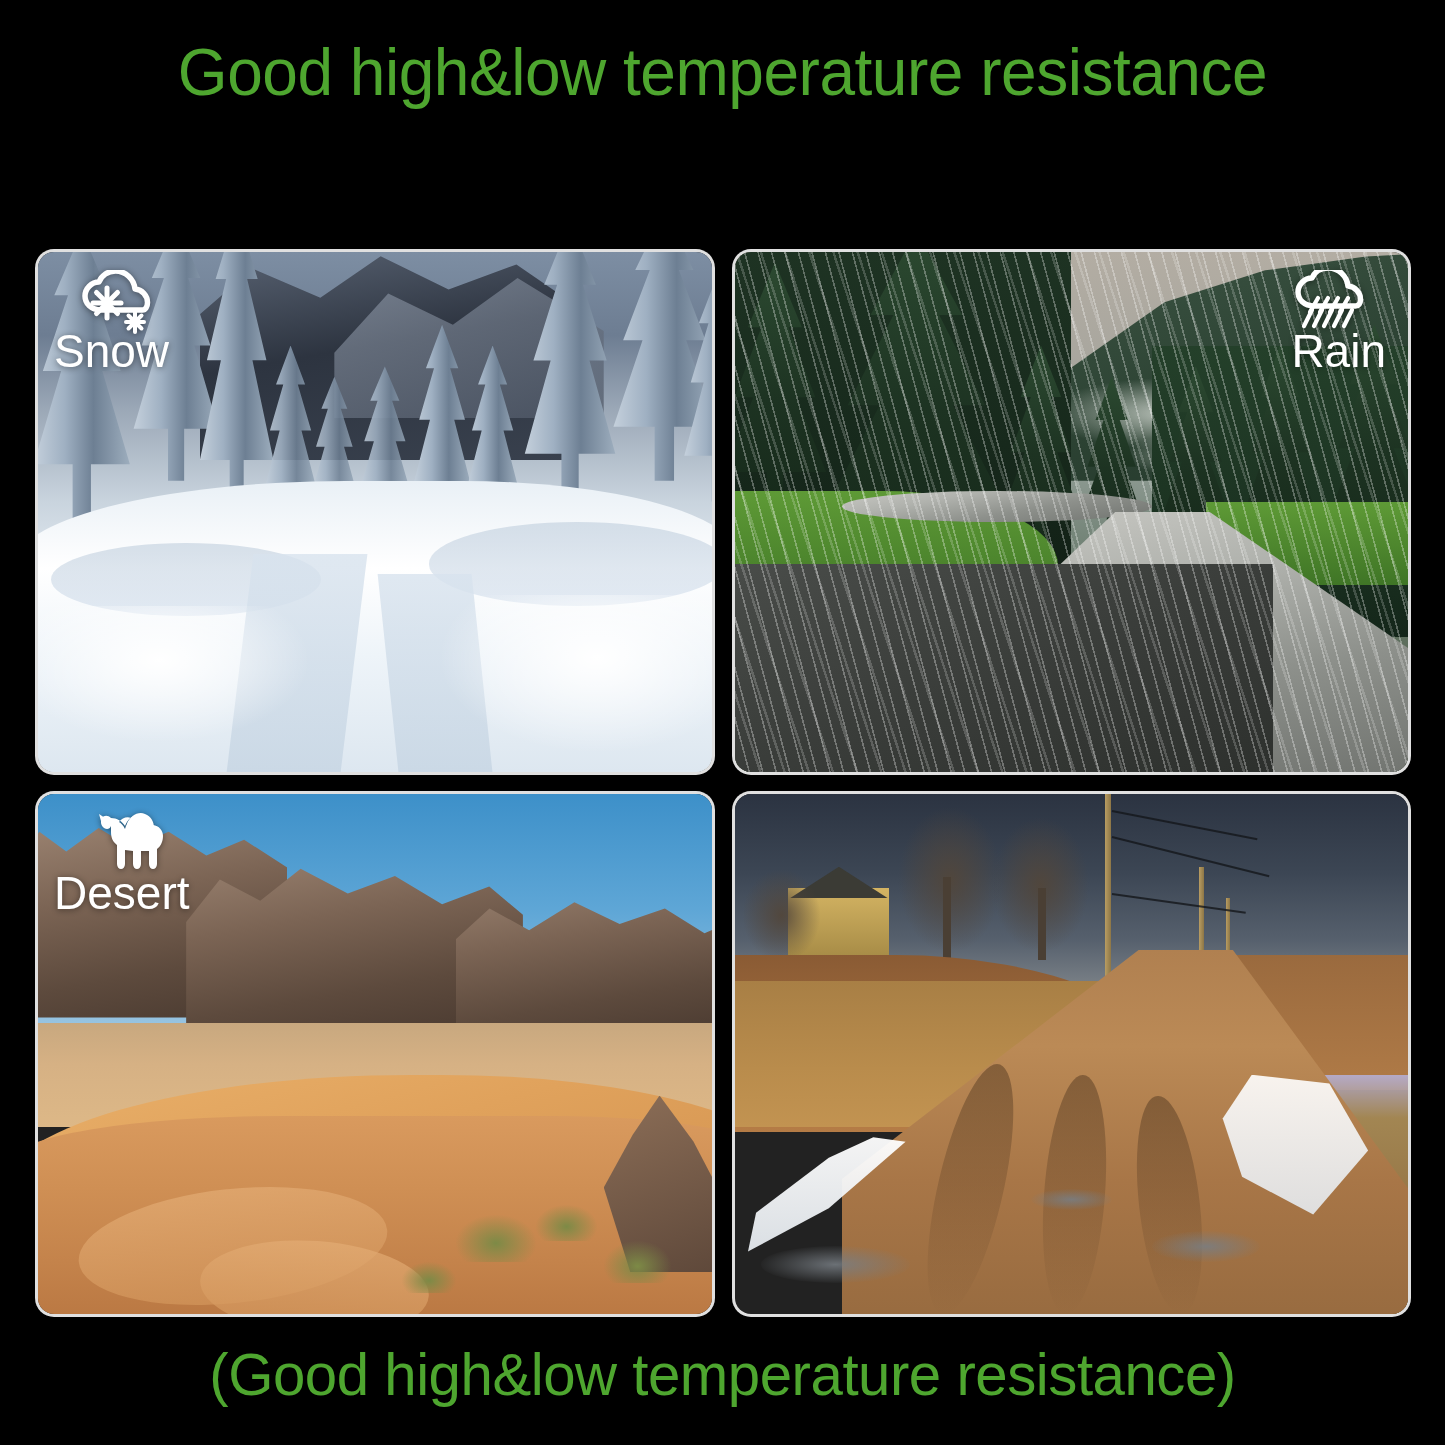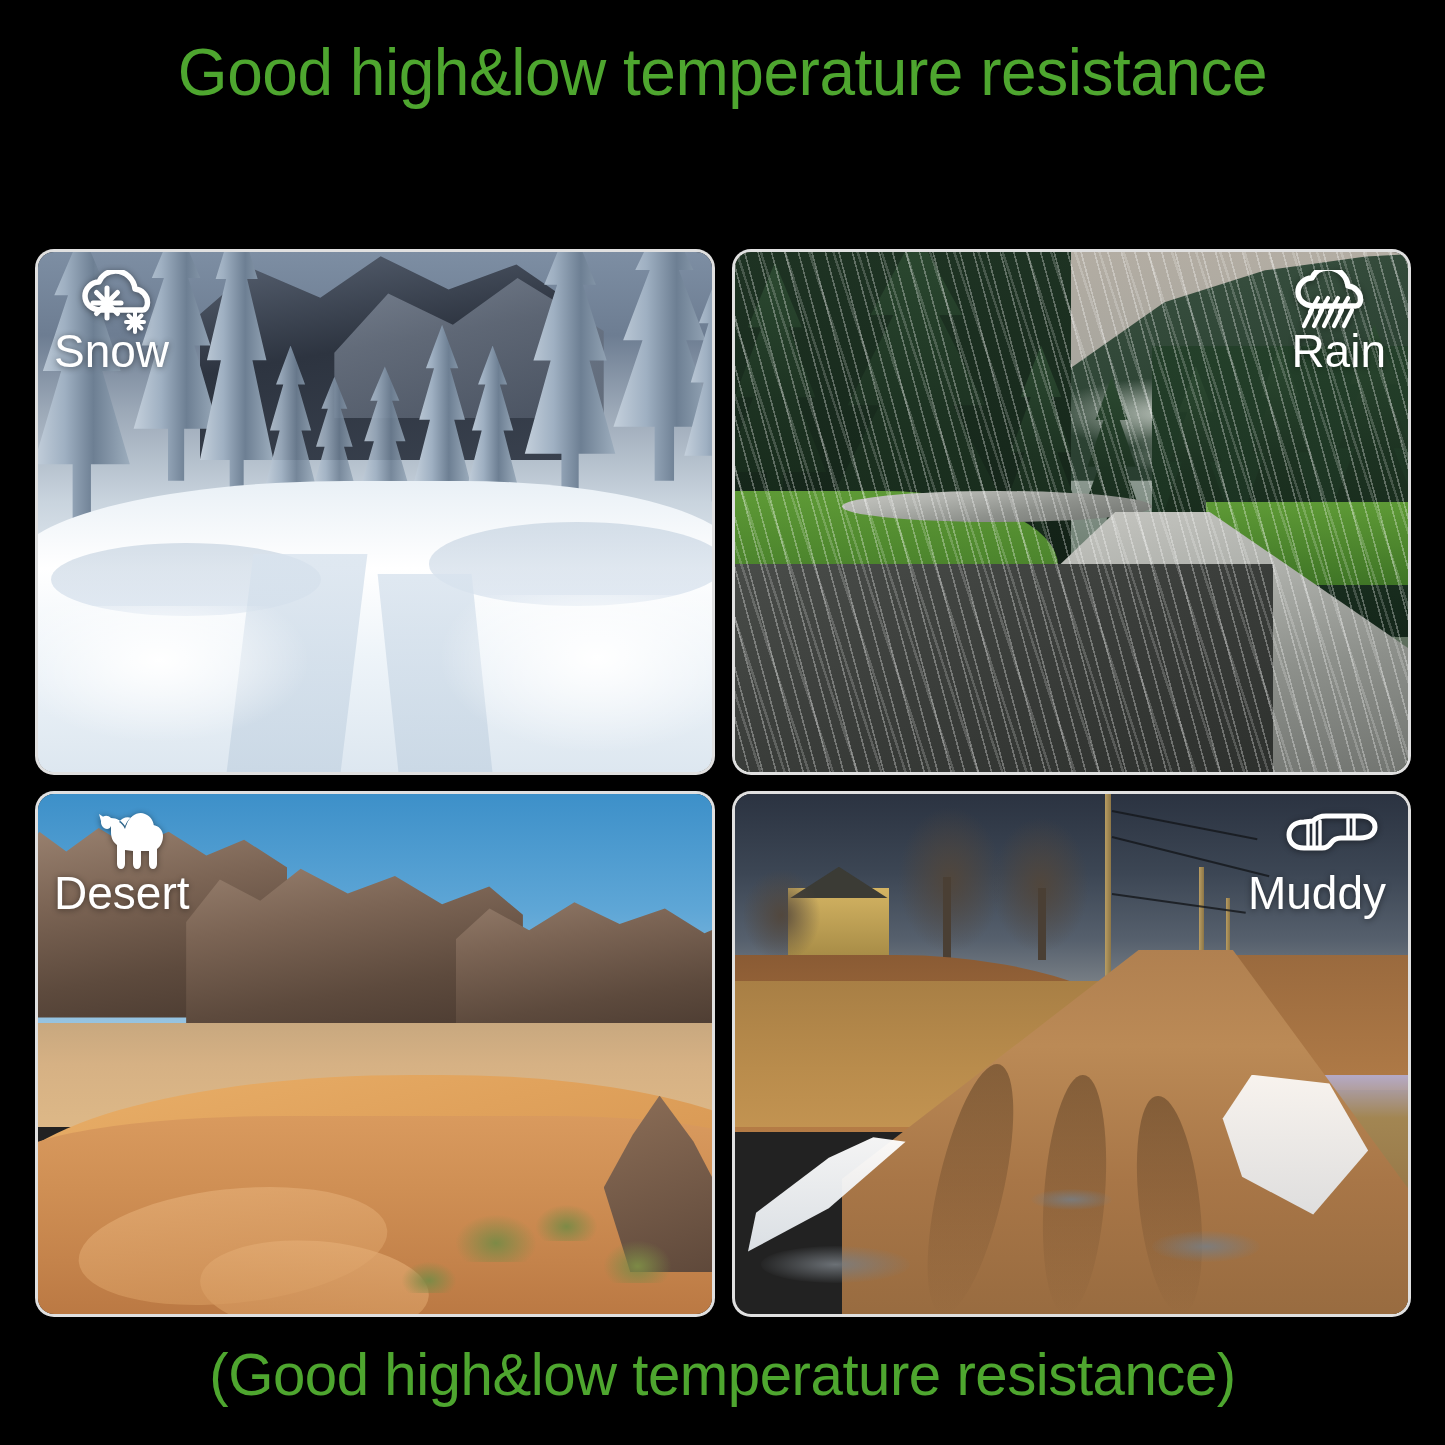--- a/index.html
+++ b/index.html
@@ -354,32 +354,19 @@
         <div class="mud-road"></div>
         <div class="mud-snow" style="left:2%; bottom:12%; width:30%; height:22%; clip-path:polygon(62% 0%, 78% 4%, 40% 62%, 0% 100%, 4% 66%, 40% 18%);"></div>
         <div class="mud-snow" style="right:4%; bottom:18%; width:24%; height:28%; clip-path:polygon(20% 0%, 68% 6%, 92% 52%, 58% 96%, 14% 70%, 2% 30%); opacity:.9;"></div>
         <div class="mud-rut" style="left:30%; bottom:0; width:10%; height:48%; transform:skewX(-12deg);"></div>
         <div class="mud-rut" style="left:46%; bottom:0; width:9%; height:46%; transform:skewX(-4deg);"></div>
         <div class="mud-rut" style="left:60%; bottom:0; width:9%; height:42%; transform:skewX(6deg);"></div>
         <div class="mud-puddle" style="left:4%; bottom:6%; width:22%; height:7%;"></div>
         <div class="mud-puddle" style="left:62%; bottom:10%; width:16%; height:6%;"></div>
         <div class="mud-puddle" style="left:44%; bottom:20%; width:12%; height:4%;"></div>
       </div>
-      <div class="label tr">
-        <svg class="label-icon" viewBox="0 0 92 66">
-          <path d="M18 10 C8 10 3 16 3 23 C3 30 8 36 18 36 L36 36 C40 36 43 34 45 31 C47 28 50 26 55 26 L74 26 C84 26 89 21 89 15 C89 9 84 4 74 4 L40 4 C34 4 30 6 27 9 Z" fill="none" stroke="#ffffff" stroke-width="5" stroke-linejoin="round"></path>
-          <g stroke="#ffffff" stroke-width="3.4" stroke-linecap="round">
-            <line x1="22" y1="12" x2="22" y2="33"></line>
-            <line x1="28" y1="10" x2="28" y2="34"></line>
-            <line x1="34" y1="9" x2="34" y2="34"></line>
-            <line x1="62" y1="7" x2="62" y2="24"></line>
-            <line x1="68" y1="6" x2="68" y2="24"></line>
-          </g>
-        </svg>
-        <span class="label-text">Muddy</span>
-      </div>
     </div>
 
   </div>
 
   <div class="caption">(Good high&amp;low temperature resistance)</div>
 
 </div>
 
 </body></html>

